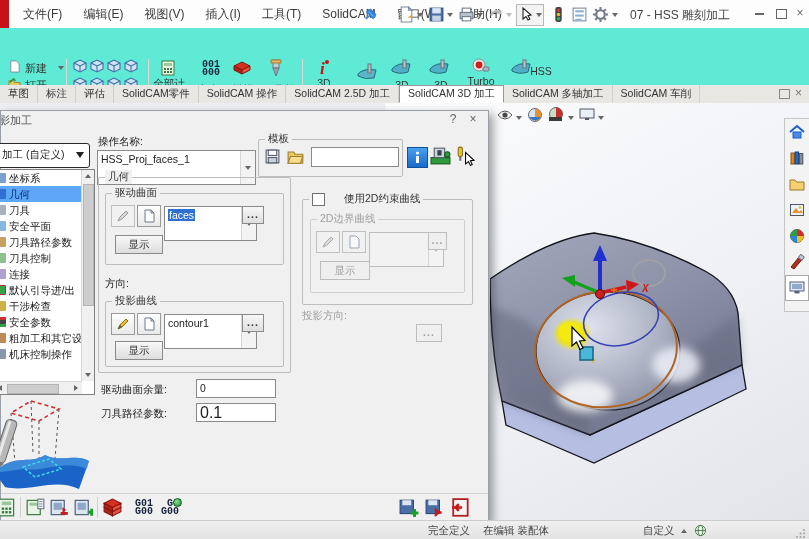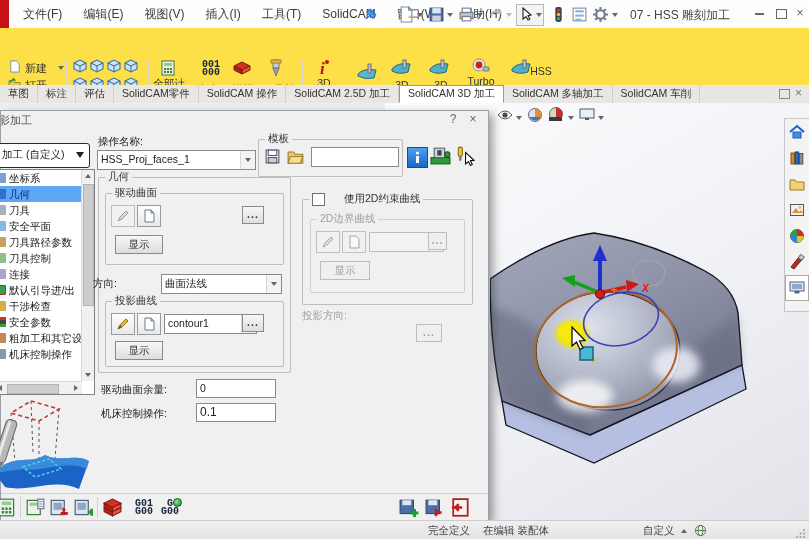--- a/index.html
+++ b/index.html
@@ -12,21 +12,21 @@
   .menu-item{top:0;height:28px;line-height:28px;padding:0 9px;font-size:12px;color:#3a3a3a;display:inline-block}
   .menus{left:14px;top:0;white-space:nowrap}
   .caret{width:0;height:0;border-left:3px solid transparent;border-right:3px solid transparent;border-top:4px solid #666;display:inline-block}
   .caret.dis{border-top-color:#bbb}
   .qi{top:6px;width:17px;height:17px}
   .win-title{font-size:12px;color:#444;white-space:nowrap}
   .winbtn{top:4px;width:22px;height:18px;text-align:center;color:#666;font-size:12px;line-height:18px}
   .minbar{display:inline-block;width:9px;height:2px;background:#666;vertical-align:middle}
   .maxbox{display:inline-block;width:9px;height:8px;border:1.5px solid #666;vertical-align:middle}
   
-  .toolbar{left:0;top:28px;width:809px;height:57px;background:#fde047;border-bottom:1px solid #d8d5d1}
+  .toolbar{left:0;top:28px;width:809px;height:57px;background:#5eead4;border-bottom:1px solid #d8d5d1}
   .tb-lbl{font-size:11px;color:#333;white-space:nowrap}
   .tb-big{font-size:10.5px;color:#333;text-align:center;line-height:11px}
   .vsep{width:1px;background:#dcd9d5;top:31px;height:50px}
   
   .tabrow{left:0;top:85px;width:809px;height:18px;background:#e9e7e4;border-bottom:1px solid #c6c3bf;display:flex}
   .tab{padding:0 8px;font-size:10.5px;line-height:17px;color:#333;border-right:1px solid #d2cfcb;white-space:nowrap}
   .tab.active{background:#fff;border:1px solid #9a9792;border-bottom:1px solid #fff;line-height:15px}
   
   .viewport{left:385px;top:103px;width:424px;height:417px;
     background:linear-gradient(150deg,#fcfcfd 0%,#eff1f5 55%,#e2e4ea 100%)}
@@ -38,21 +38,21 @@
           box-shadow:4px 4px 9px rgba(0,0,0,.38)}
   .dlg-title{left:0;top:0;width:487px;height:17px;overflow:hidden}
   .dlg-title .t{position:absolute;left:-13px;top:2px;font-size:11px;color:#555;white-space:nowrap}
   .dlg-x{position:absolute;top:1px;font-size:12px;color:#666;text-align:center;width:16px}
   .groupbox{position:absolute;border:1px solid #bdbdbd;border-radius:2px}
   .groupbox.dis{border-color:#cfcfcf}
   .legend{position:absolute;top:-8px;left:6px;background:#f0f0f0;padding:0 3px;font-size:10.5px;color:#333;white-space:nowrap}
   .legend.dis{color:#9e9e9e}
   .lbl{position:absolute;font-size:10.5px;color:#222;white-space:nowrap}
   .lbl.dis{color:#9e9e9e}
-  .combo{position:absolute;background:#fff;border:1px solid #8a8a8a;font-size:10.5px;line-height:16px;padding:0 16px 0 3px;overflow:hidden;white-space:nowrap}
+  .combo{position:absolute;background:#fff;border:1px solid #8a8a8a;font-size:10.5px;line-height:16px;padding:0 16px 15px 3px;overflow:hidden;white-space:nowrap}
   .combo .cd{position:absolute;right:0;top:0;bottom:0;width:14px;background:#f3f3f3;border-left:1px solid #d7d7d7;display:flex;align-items:center;justify-content:center}
   .combo.dis{background:#f2f2f2;border-color:#bdbdbd;color:#9e9e9e}
   .btn{position:absolute;background:linear-gradient(#f7f7f7,#dedede);border:1px solid #8a8a8a;text-align:center;font-size:10.5px;color:#333}
   .btn.dis{color:#a0a0a0;background:#efefef;border-color:#bdbdbd}
   .icon-btn{position:absolute;width:22px;height:20px;background:linear-gradient(#fefefe,#e9e9e9);border:1px solid #9a9a9a;display:flex;align-items:center;justify-content:center}
   .icon-btn.dis{border-color:#c0c0c0;background:#f1f1f1}
   .sel-text{background:#2f6fd0;color:#fff;padding:0 1px}
   .checkbox{position:absolute;width:11px;height:11px;background:#fff;border:1px solid #707070}
   
   .tree{position:absolute;left:-8px;top:58px;width:100px;height:224px;background:#fff;border:1px solid #808080;overflow:hidden}
@@ -522,30 +522,30 @@
       <svg width="14" height="14" viewBox="0 0 14 14">
           <path d="M2,12 L4,8 L10,2 L12,4 L6,10 Z" fill="#d8d8d8" stroke="#9a9a9a"></path>
         </svg>
     </div>
     <div class="icon-btn" style="left:136px;top:94px">
       <svg width="13" height="14" viewBox="0 0 13 14">
           <path d="M2,1 h6 l3,3 v9 h-9 z" fill="#fff" stroke="#6a7a90"></path>
           <path d="M8,1 l3,3 h-3 z" fill="#d8e2ee" stroke="#6a7a90"></path>
         </svg>
     </div>
-    <div class="btn dots" style="left:241px;top:95px;width:20px;height:16px">...</div>
-    <div class="btn" style="left:114px;top:124px;width:46px;height:17px;line-height:16px">显示</div>
-
-    <span class="lbl" style="left:92px;top:166px">方向:</span>
-    <div class="combo" style="left:160px;top:163px;width:100px;height:18px">
-      <span>曲面法线</span>
+    <div class="combo" style="left:163px;top:95px;width:72px;height:18px">
+      <span class="sel-text">faces</span>
       <span class="cd">
           <span class="caret"></span>
         </span>
     </div>
+    <div class="btn dots" style="left:241px;top:95px;width:20px;height:16px">...</div>
+    <div class="btn" style="left:114px;top:124px;width:46px;height:17px;line-height:16px">显示</div>
+
+    <span class="lbl" style="left:104px;top:166px">方向:</span>
 
     <div class="groupbox" style="left:104px;top:190px;width:177px;height:64px">
       <span class="legend">投影曲线</span>
     </div>
     <div class="icon-btn" style="left:110px;top:202px">
       <svg width="14" height="14" viewBox="0 0 14 14">
           <path d="M2,12 L4,8 L10,2 L12,4 L6,10 Z" fill="#f0c030" stroke="#8a6a10"></path>
           <path d="M2,12 L4,8 L6,10 Z" fill="#555"></path>
         </svg>
     </div>
@@ -559,22 +559,22 @@
       <span>contour1</span>
       <span class="cd">
           <span class="caret"></span>
         </span>
     </div>
     <div class="btn dots" style="left:241px;top:203px;width:20px;height:16px">...</div>
     <div class="btn" style="left:114px;top:230px;width:46px;height:17px;line-height:16px">显示</div>
 
     <span class="lbl" style="left:100px;top:272px">驱动曲面余量:</span>
     <div class="abs" style="left:195px;top:268px;width:72px;height:17px;background:#fff;border:1px solid #8a8a8a;font-size:10.5px;line-height:17px;padding:0 3px">0</div>
-    <span class="lbl" style="left:100px;top:296px">机床控制操作:</span>
-    <div class="abs" style="left:195px;top:292px;width:72px;height:17px;background:#fff;border:1px solid #8a8a8a;font-size:12px;line-height:17px;padding:0 3px">0.1</div>
+    <span class="lbl" style="left:100px;top:296px">刀具路径参数:</span>
+    <div class="abs" style="left:195px;top:292px;width:72px;height:17px;background:#fff;border:1px solid #8a8a8a;font-size:16px;line-height:17px;padding:0 3px">0.1</div>
 
     <div class="groupbox" style="left:301px;top:88px;width:169px;height:104px">
       <span class="legend" style="display:flex;align-items:center;gap:4px">
         <span class="checkbox" style="position:relative"></span>
         <span style="padding-left:15px">使用2D约束曲线</span>
       </span>
     </div>
     <div class="groupbox dis" style="left:309px;top:108px;width:153px;height:72px">
       <span class="legend dis">2D边界曲线</span>
     </div>

